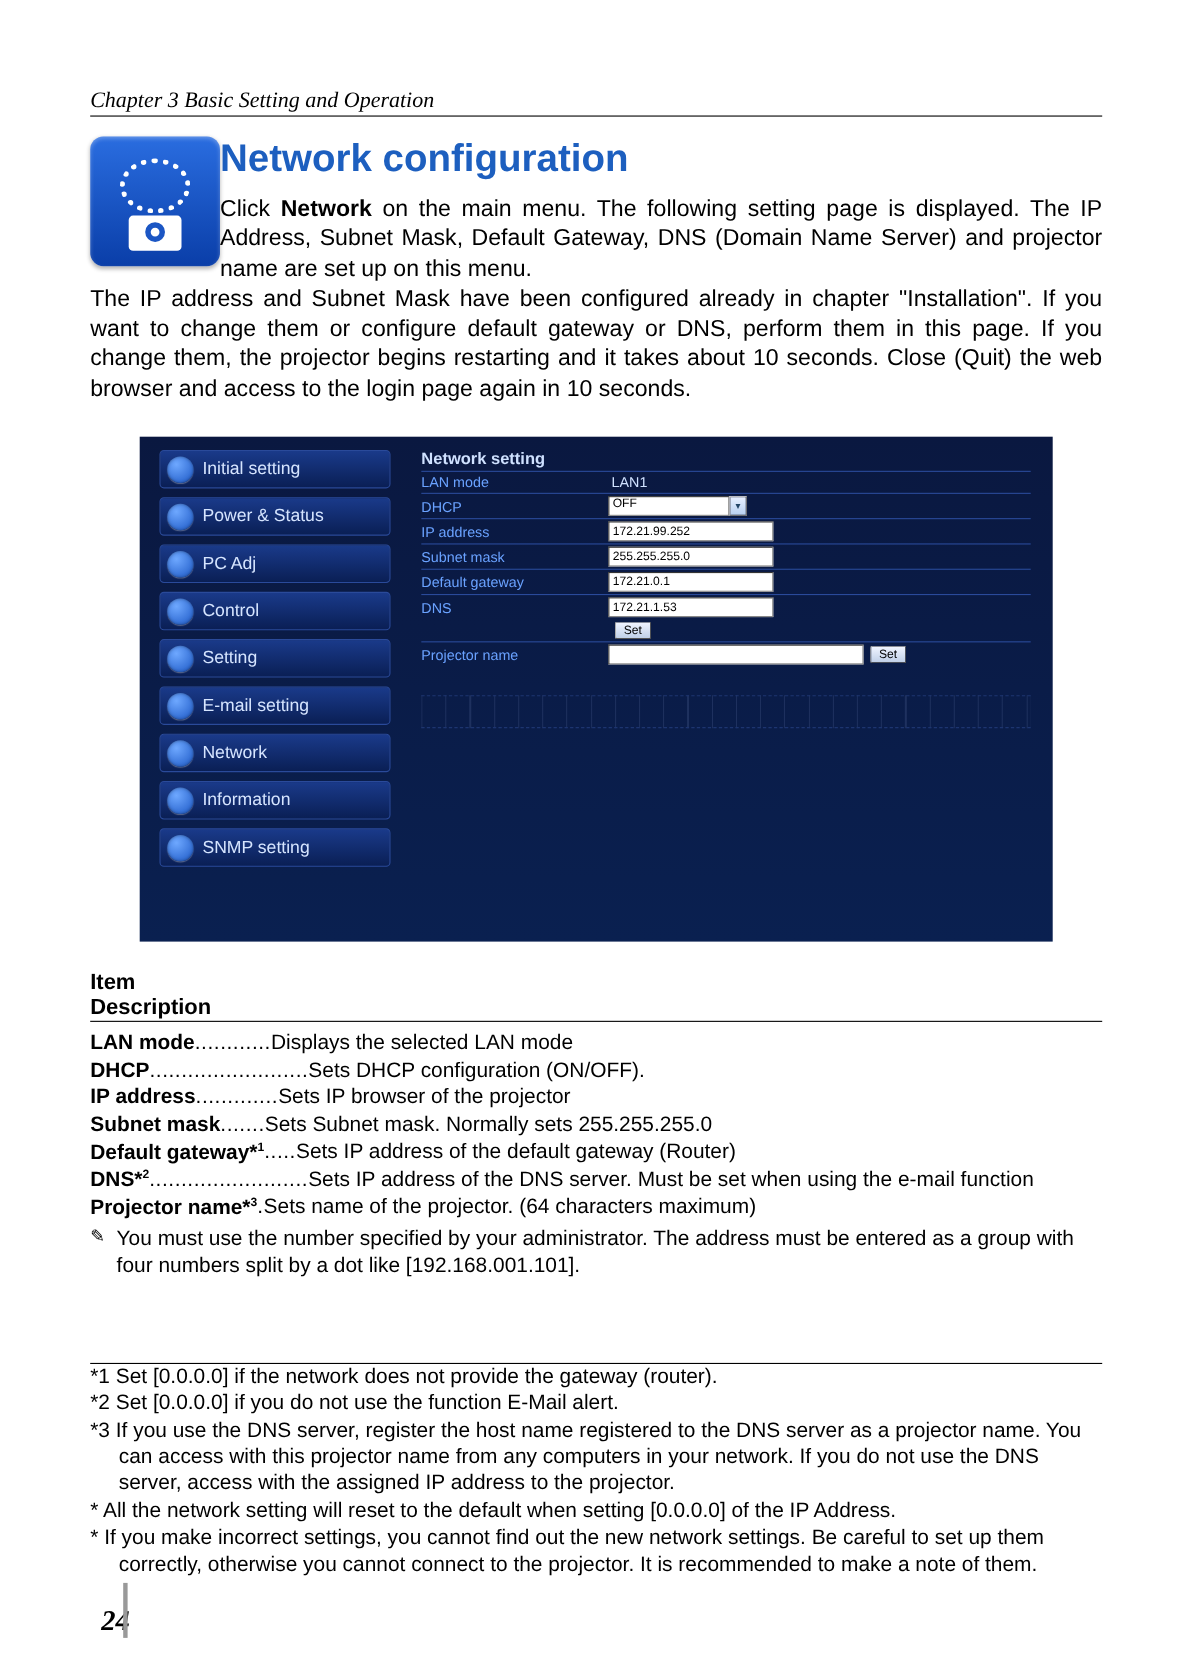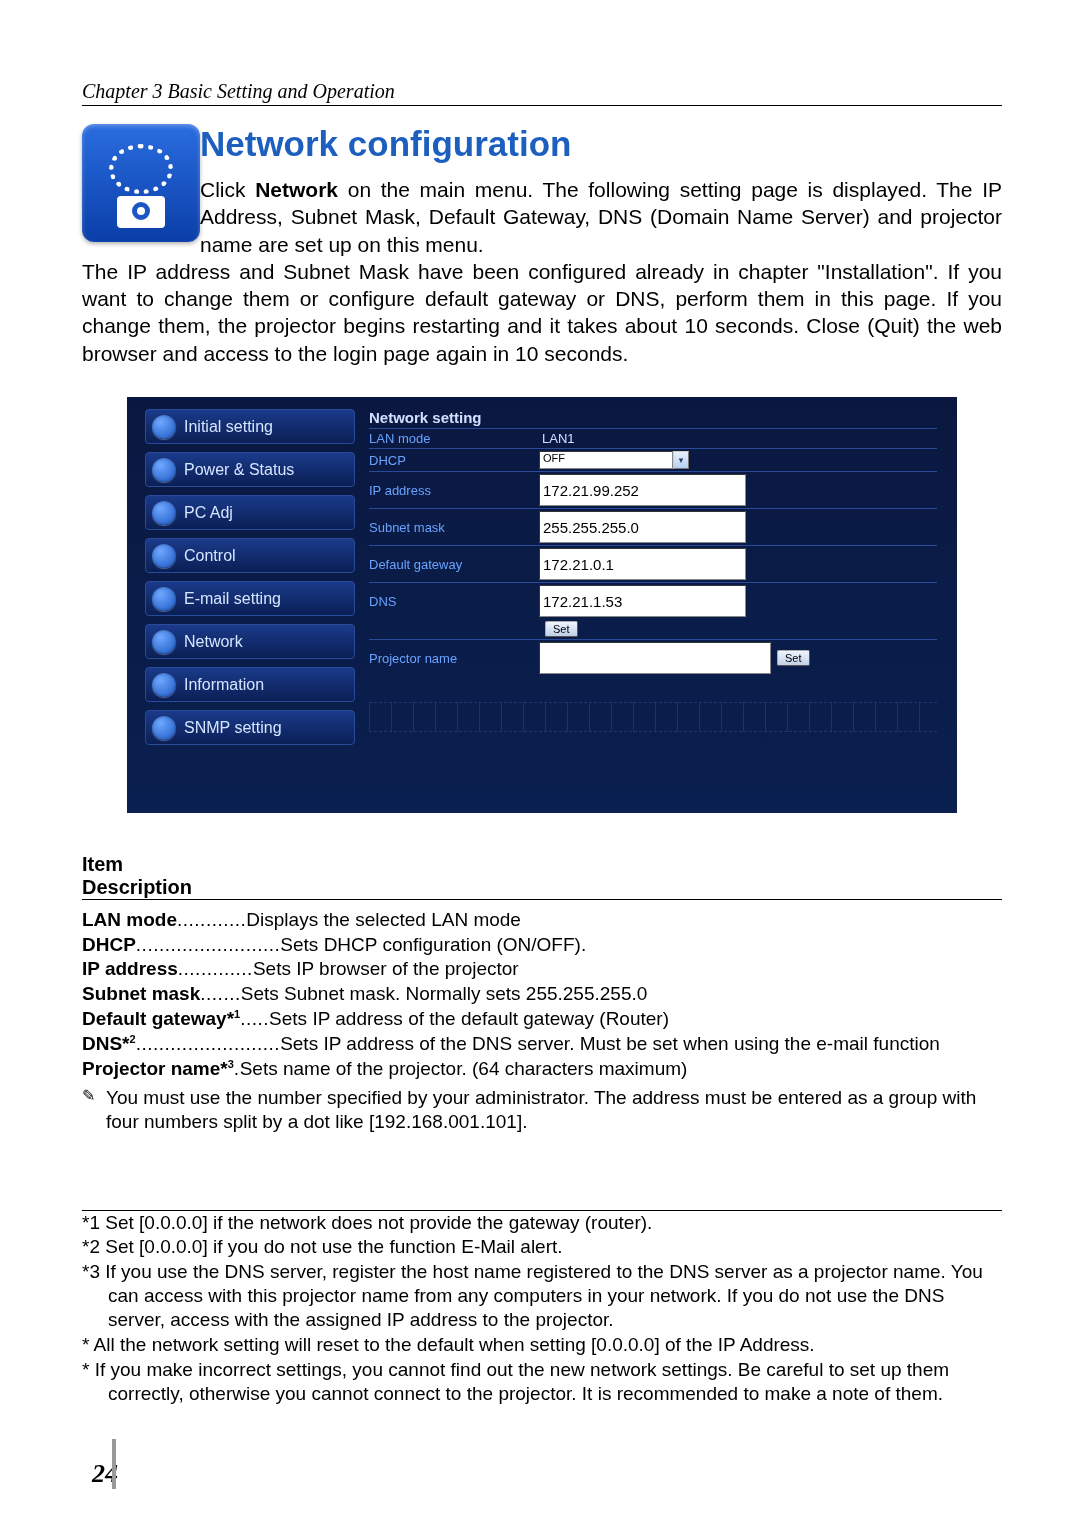--- a/index.html
+++ b/index.html
@@ -75,26 +75,26 @@
   line-height: 1.3;
   text-align: justify;
 }
 .para-cont {
   font-size: 21px;
   line-height: 1.3;
   text-align: justify;
   margin-top: 0;
 }
 .screenshot-frame {
-  margin: 30px auto 40px auto;
+  margin: 30px auto 26px auto;
   width: 830px;
   background: linear-gradient(#0a1840, #0a2050);
   padding: 12px 0 60px 18px;
   display: flex;
-  gap: 14px;
+  gap: 28px;
 }
 .menu-col { width: 210px; }
 .menu-item {
   display: flex;
   align-items: center;
   height: 35px;
   background: linear-gradient(#1a3a8a, #0a1f55);
   border: 1px solid #2a4a9a;
   border-radius: 4px;
   margin-bottom: 8px;
@@ -125,36 +125,36 @@
 }
 .form-row:last-of-type { border-bottom: 1px dashed #3a5aaa; padding-bottom: 22px; }
 .form-label {
   width: 170px;
   color: #6aa2ff;
   font-size: 13px;
 }
 .form-value {
   background: #fff;
   border: 1px inset #888;
-  height: 32px;
-  font-size: 15px;
+  height: 18px;
+  font-size: 11px;
   padding: 0 3px;
   min-width: 104px;
 }
 .form-static { color: #cfe1ff; font-size: 13px; padding-left: 3px; }
 .form-select {
   display: flex;
 }
 .select-box {
   background: #fff;
   border: 1px inset #888;
   height: 18px;
   font-size: 11px;
   padding: 0 3px;
-  width: 134px;
+  width: 110px;
   color: #000;
 }
 .select-arrow {
   width: 16px; height: 18px;
   background: linear-gradient(#e8f0ff,#b8d0f0);
   border: 1px outset #ccc;
   display: flex; align-items: center; justify-content: center;
   color: #246; font-size: 9px;
 }
 .btn {
@@ -257,20 +257,24 @@
       <div class="menu-item">
           <span class="menu-icon"></span>
           <span>PC Adj</span>
         </div>
       <div class="menu-item">
           <span class="menu-icon"></span>
           <span>Control</span>
         </div>
       <div class="menu-item">
           <span class="menu-icon"></span>
+          <span>Setting</span>
+        </div>
+      <div class="menu-item">
+          <span class="menu-icon"></span>
           <span>E-mail setting</span>
         </div>
       <div class="menu-item">
           <span class="menu-icon"></span>
           <span>Network</span>
         </div>
       <div class="menu-item">
           <span class="menu-icon"></span>
           <span>Information</span>
         </div>

